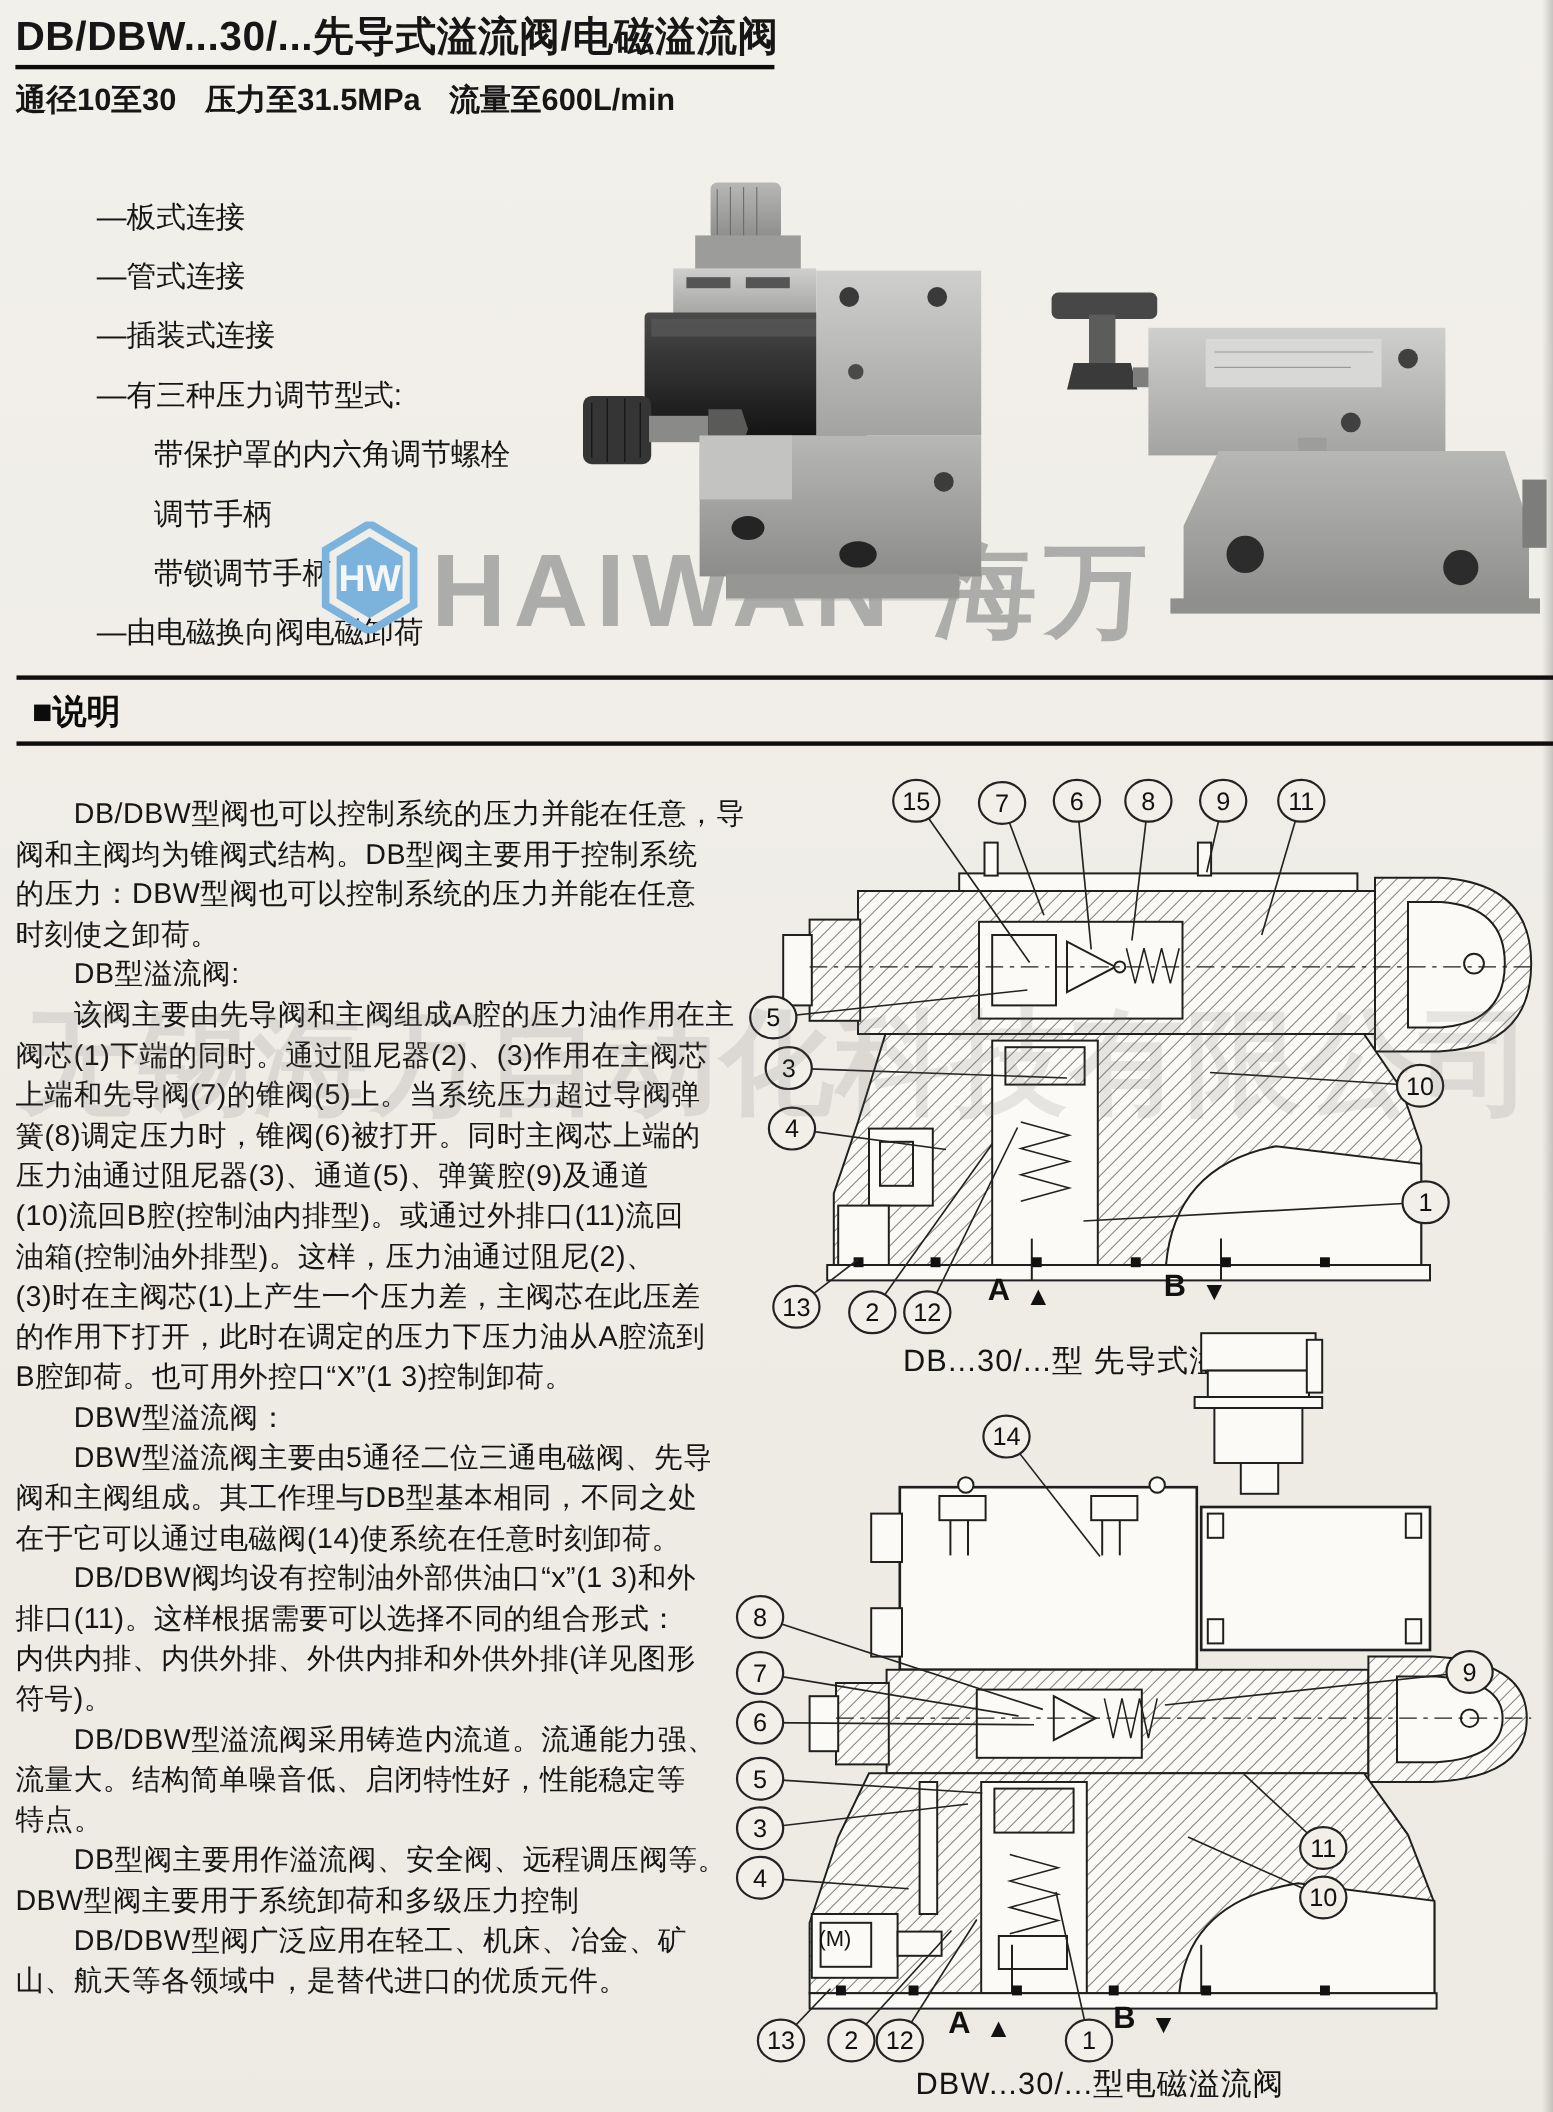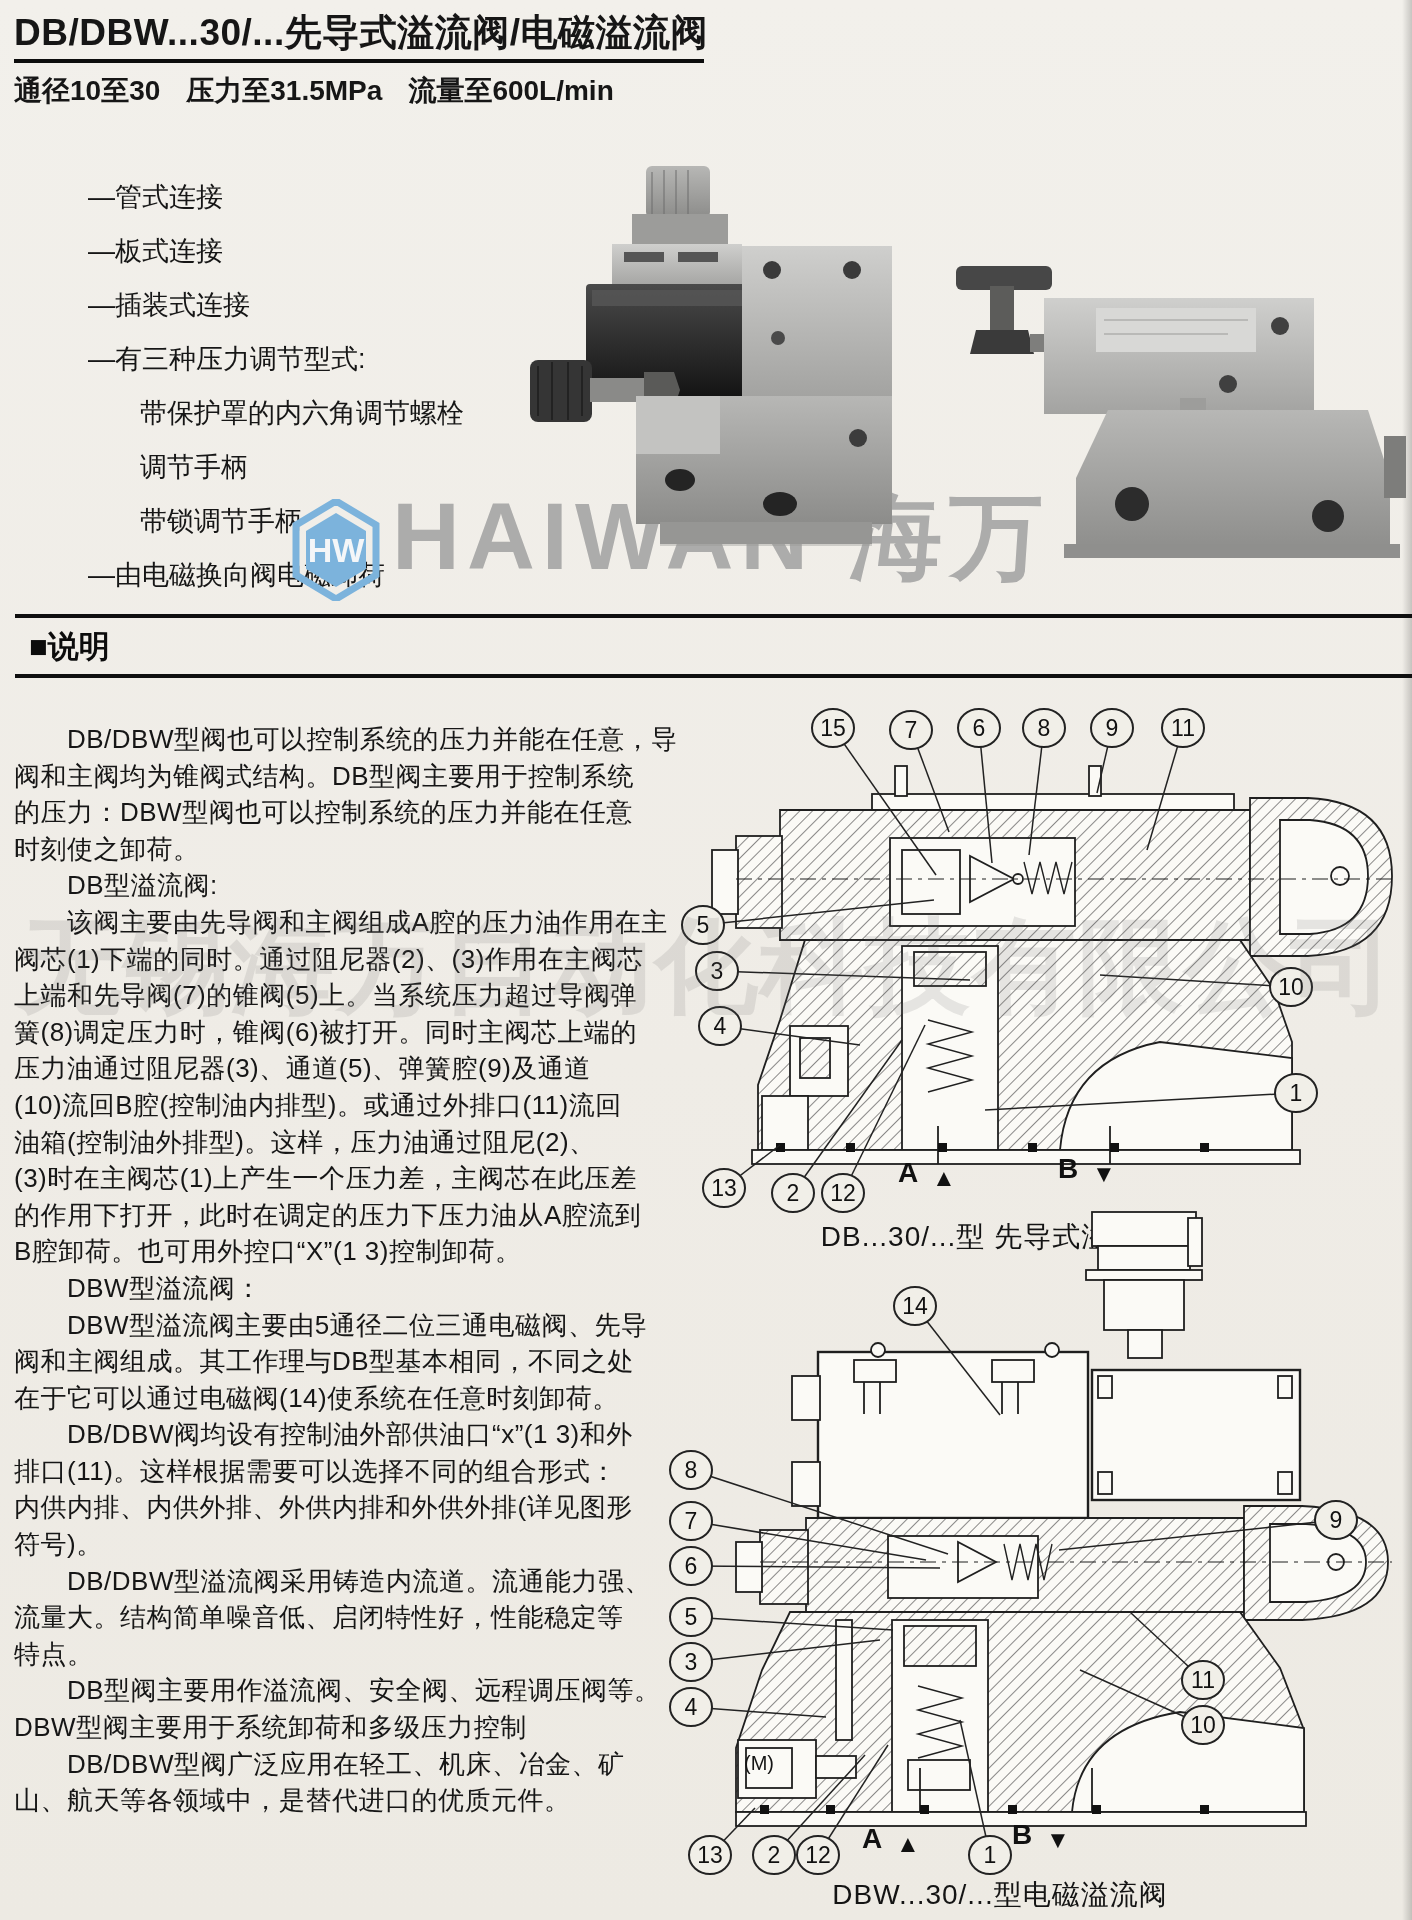--- a/index.html
+++ b/index.html
@@ -15,21 +15,21 @@
     letter-spacing:0.5px;white-space:nowrap;text-align:right;}
   .title-rule{position:absolute;left:14px;top:59px;width:690px;height:4px;background:#0d0d0d;}
   .specs{position:absolute;left:14px;top:72px;display:flex;gap:26px;
     font-size:28px;font-weight:bold;white-space:nowrap;}
   
   .features{position:absolute;left:88px;top:170px;margin:0;padding:0;list-style:none;
     font-size:27px;}
   .features li{height:54px;line-height:54px;white-space:nowrap;}
   .features li.sub{padding-left:52px;}
   
-  .brand{position:absolute;left:292px;top:474px;z-index:1;display:flex;align-items:flex-end;}
+  .brand{position:absolute;left:292px;top:474px;z-index:1;display:flex;align-items:flex-start;}
   .brand-text{font-size:94px;font-weight:bold;color:#9c9c9c;opacity:.8;
     letter-spacing:7px;white-space:nowrap;margin-left:12px;}
   
   .photos{position:absolute;left:528px;top:148px;z-index:2;}
   
   .section-bar{position:absolute;left:15px;top:614px;width:1196px;z-index:2;}
   .section-bar .rule{width:1412px;height:4px;background:#0f0f0f;}
   .section-bar h2{margin:0;padding:8px 0 6px 14px;font-size:31px;font-weight:bold;color:#0c0c0c;}
   
   .body-text{position:absolute;left:14px;top:721px;width:652px;z-index:2;font-size:26px;}
@@ -56,22 +56,22 @@
 
   <h1 class="title">DB/DBW...30/...先导式溢流阀/电磁溢流阀</h1>
   <div class="title-rule"></div>
   <div class="specs">
     <span>通径10至30</span>
     <span>压力至31.5MPa</span>
     <span>流量至600L/min</span>
   </div>
 
   <ul class="features">
+    <li class="main">—板式连接</li>
     <li class="main">—管式连接</li>
-    <li class="main">—板式连接</li>
     <li class="main">—插装式连接</li>
     <li class="main">—有三种压力调节型式:</li>
     <li class="sub">带保护罩的内六角调节螺栓</li>
     <li class="sub">调节手柄</li>
     <li class="sub">带锁调节手柄</li>
     <li class="main">—由电磁换向阀电磁卸荷</li>
   </ul>
 
   <div class="brand">
     <svg width="88" height="102" viewBox="0 0 88 102">

